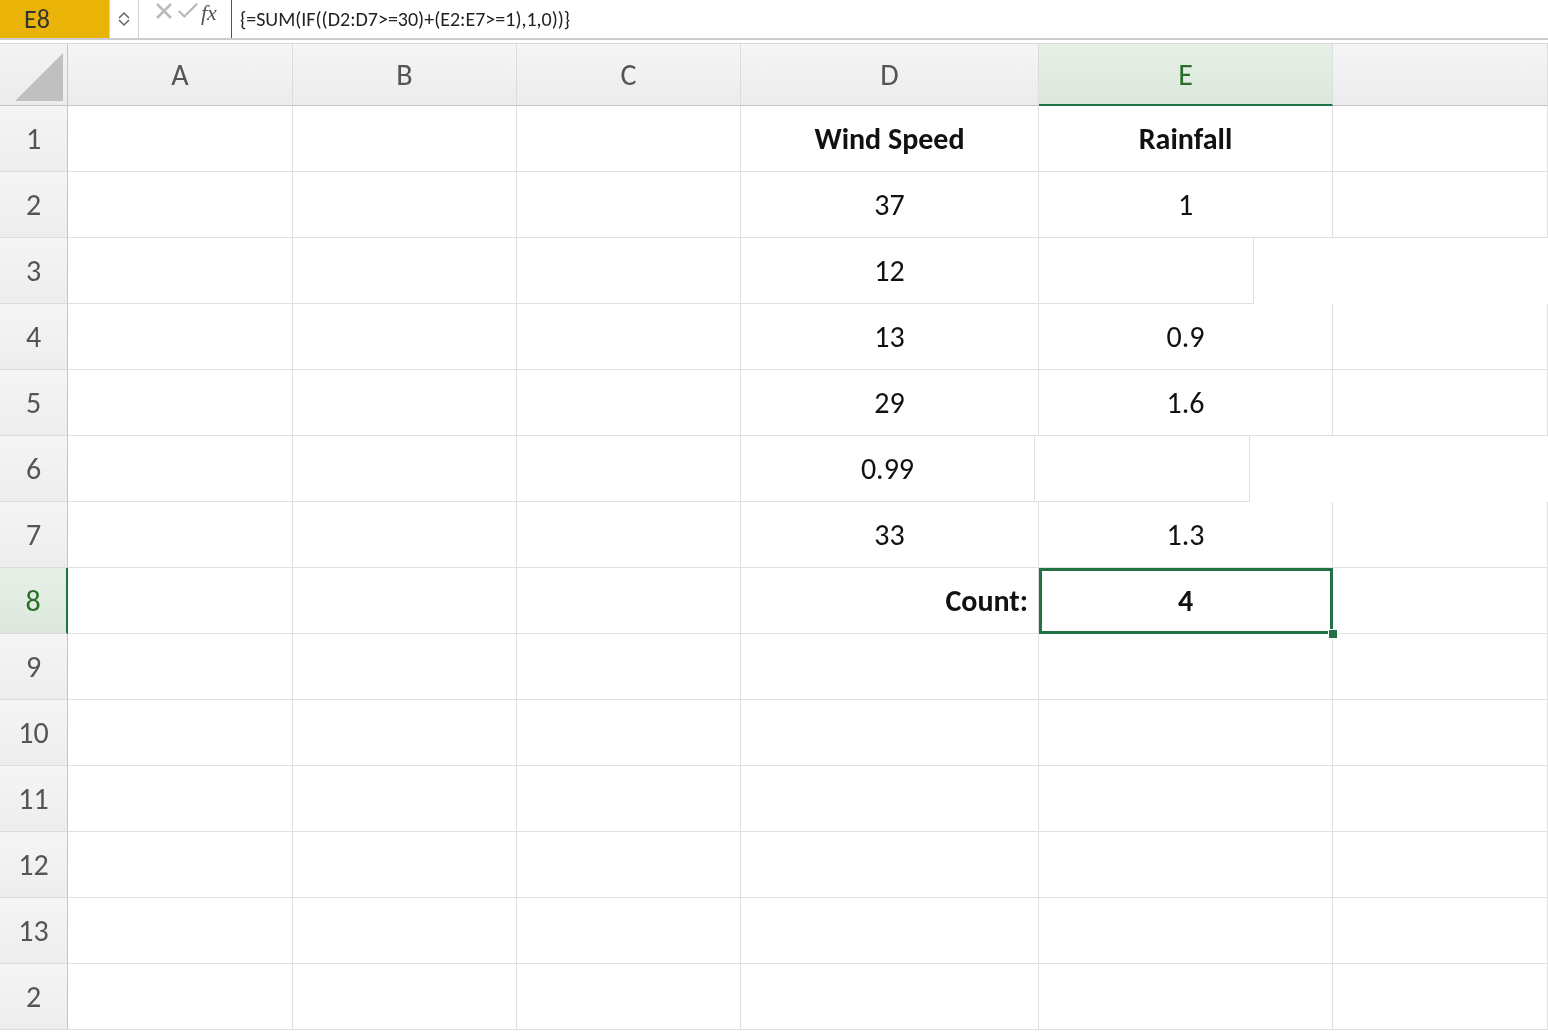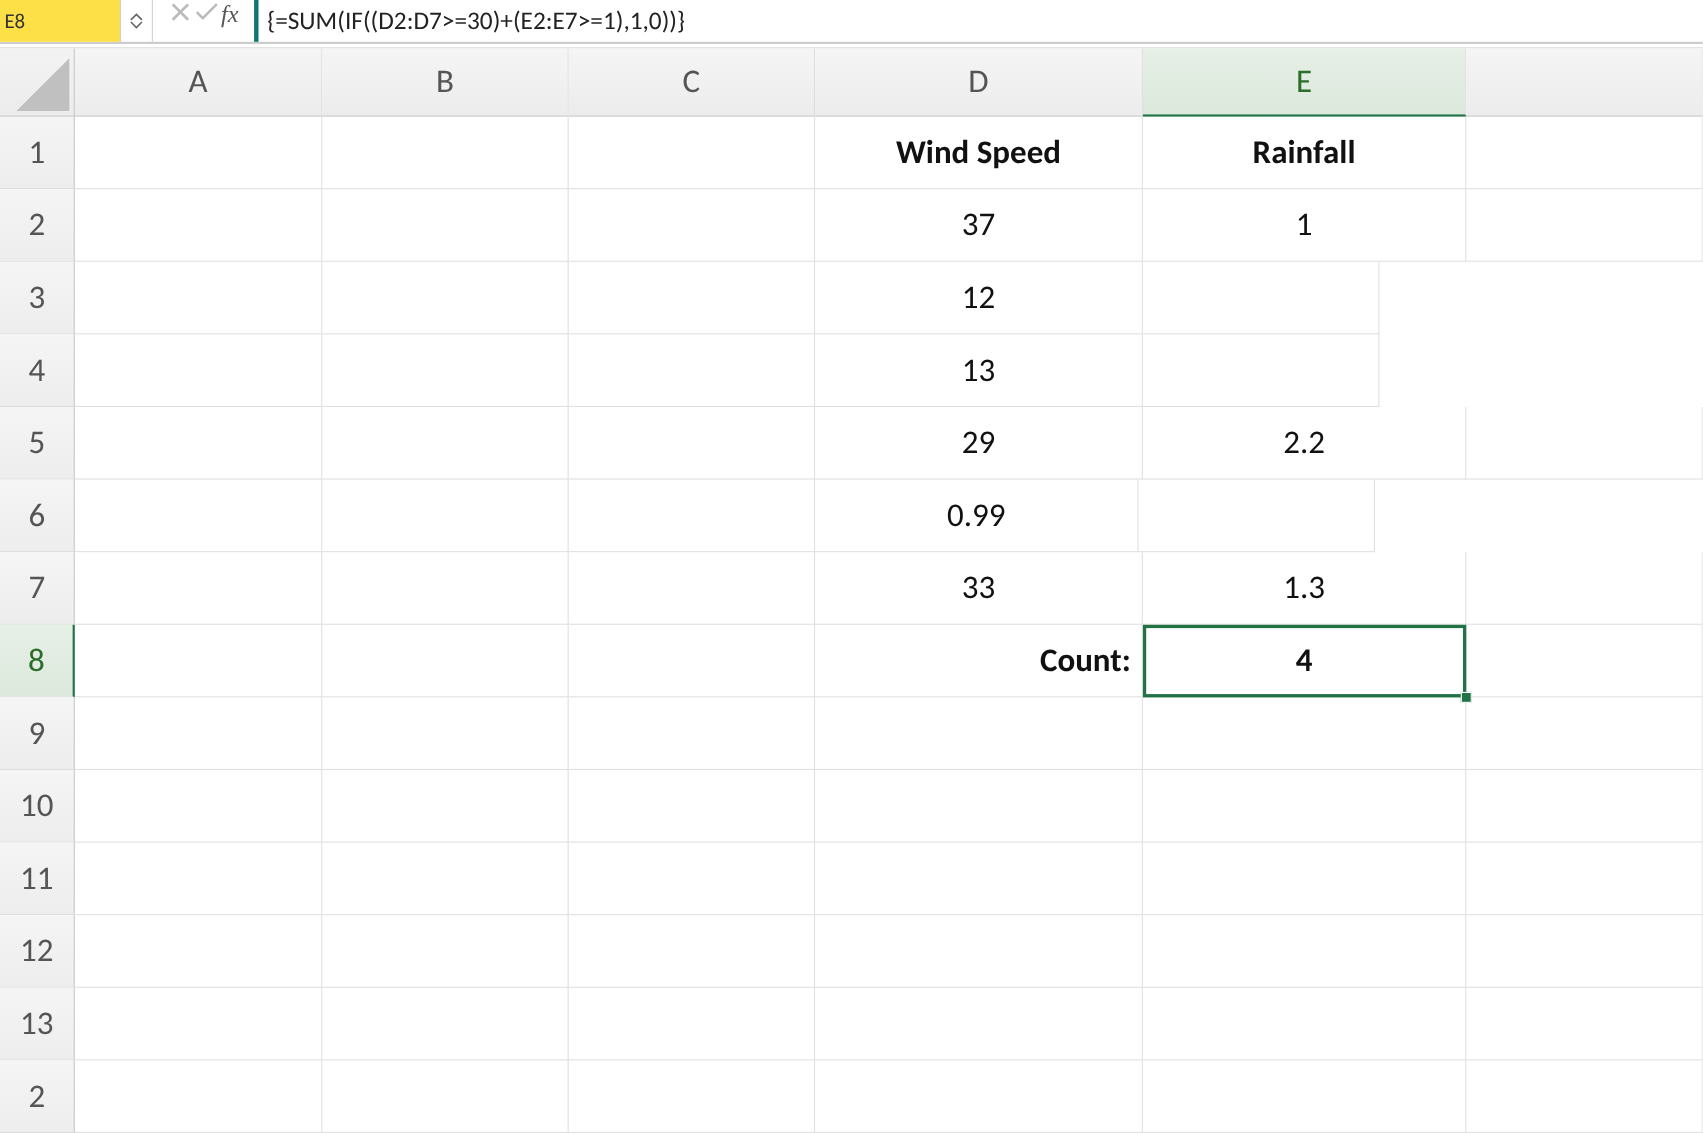--- a/index.html
+++ b/index.html
@@ -17,25 +17,25 @@
       align-items: center;
       height: 40px;
       border-bottom: 2px solid #cccccc;
       background: #ffffff;
     }
     .name-box {
       width: 110px;
       height: 100%;
       display: flex;
       align-items: center;
-      padding-left: 4px;
-      font-size: 19px;
+      padding-left: 24px;
+      font-size: 26px;
       color: #333333;
       border-right: 1px solid #d0d0d0;
-      background: #fde047;
+      background: #eab308;
     }
     .name-box-stepper {
       display: flex;
       flex-direction: column;
       justify-content: center;
       height: 100%;
       padding: 0 8px;
       border-right: 1px solid #d0d0d0;
     }
     .name-box-stepper svg {
@@ -61,23 +61,23 @@
       font-size: 22px;
       color: #555555;
       font-family: 'Times New Roman', serif;
     }
     .formula-input {
       flex: 1;
       height: 100%;
       display: flex;
       align-items: center;
       padding-left: 8px;
-      font-size: 23px;
+      font-size: 20px;
       color: #222222;
-      border-left: 4px solid #0f766e;
+      border-left: 1px solid #0f766e;
     }
     .divider-line {
       height: 4px;
       background: #ffffff;
       border-bottom: 1px solid #d8d8d8;
     }
     .spreadsheet {
       display: flex;
       height: calc(100vh - 44px);
       overflow: hidden;
@@ -285,29 +285,30 @@
         <div class="cell col-C"></div>
         <div class="cell col-D center">12</div>
         <div class="cell col-F"></div>
       </div>
 
       <div class="grid-row">
         <div class="cell col-A"></div>
         <div class="cell col-B"></div>
         <div class="cell col-C"></div>
         <div class="cell col-D center">13</div>
+        <div class="cell col-E center">0.9</div>
         <div class="cell col-F"></div>
       </div>
 
       <div class="grid-row">
         <div class="cell col-A"></div>
         <div class="cell col-B"></div>
         <div class="cell col-C"></div>
         <div class="cell col-D center">29</div>
-        <div class="cell col-E center">2.2</div>
+        <div class="cell col-E center">1.6</div>
         <div class="cell col-F"></div>
       </div>
 
       <div class="grid-row">
         <div class="cell col-A"></div>
         <div class="cell col-B"></div>
         <div class="cell col-C"></div>
         <div class="cell col-E center">0.99</div>
         <div class="cell col-F"></div>
       </div>

